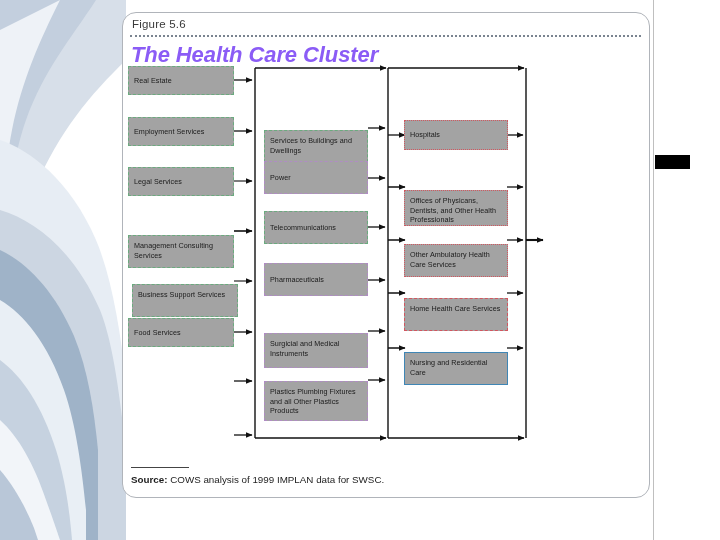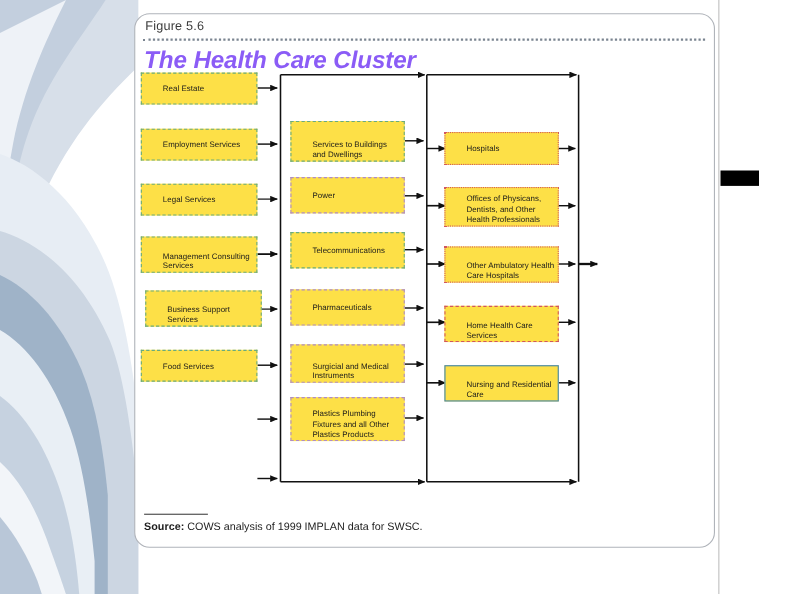--- a/index.html
+++ b/index.html
@@ -115,42 +115,42 @@
     left: 0; top: 0;
     width: 720px;
     height: 540px;
     pointer-events: none;
   }
 
   
   .node {
     position: absolute;
     box-sizing: border-box;
-    background: #fde047;
+    background: #a3a3a3;
     display: flex;
     align-items: center;
-    padding-left: 19px;
+    padding-left: 5px;
     padding-right: 2px;
   }
   .node .label {
     font-size: 7.2px;
     line-height: 1.34;
     color: #1a1a1a;
     letter-spacing: 0.05px;
   }
 
   .b-dash-green  { border: 1px dashed #6aab7e; }
   .b-dash-purple { border: 1px dashed #b08cc4; }
   .b-dot-red     { border: 1px dotted #d2565f; }
   .b-dash-red    { border: 1px dashed #d2565f; }
   .b-solid-blue  { border: 1px solid #3f86b5; }
   .b-solid-gray  { border: 1px solid #6d6d6d; }
 
   
-  .node.top-align { align-items: flex-end; padding-top: 5px; }
+  .node.top-align { align-items: flex-start; padding-top: 5px; margin-top: 20px; }
 </style>
 </head>
 <body>
 
 <div id="slide">
 
   <div id="bg-decoration">
     <svg width="126" height="540" viewBox="0 0 126 540" xmlns="http://www.w3.org/2000/svg">
       <rect x="0" y="0" width="126" height="540" fill="#ffffff"></rect>
       <path d="M0,0 L126,0 L126,60 C90,95 60,130 34,190 C14,236 6,300 0,350 Z" fill="#d7dfe9"></path>
@@ -278,21 +278,21 @@
 
   <div class="node b-dot-red" style="left:404px; top:120px; width:104px; height:30px;">
     <span class="label">Hospitals</span>
   </div>
 
   <div class="node b-dot-red top-align" style="left:404px; top:170px; width:104px; height:36px;">
     <span class="label">Offices of Physicans, Dentists, and Other Health Professionals</span>
   </div>
 
   <div class="node b-dot-red top-align" style="left:404px; top:224px; width:104px; height:33px;">
-    <span class="label">Other Ambulatory Health Care Hospitals</span>
+    <span class="label">Other Ambulatory Health Care Services</span>
   </div>
 
   <div class="node b-dash-red top-align" style="left:404px; top:278px; width:104px; height:33px;">
     <span class="label">Home Health Care Services</span>
   </div>
 
   <div class="node b-solid-blue top-align" style="left:404px; top:332px; width:104px; height:33px;">
     <span class="label">Nursing and Residential Care</span>
   </div>
 

